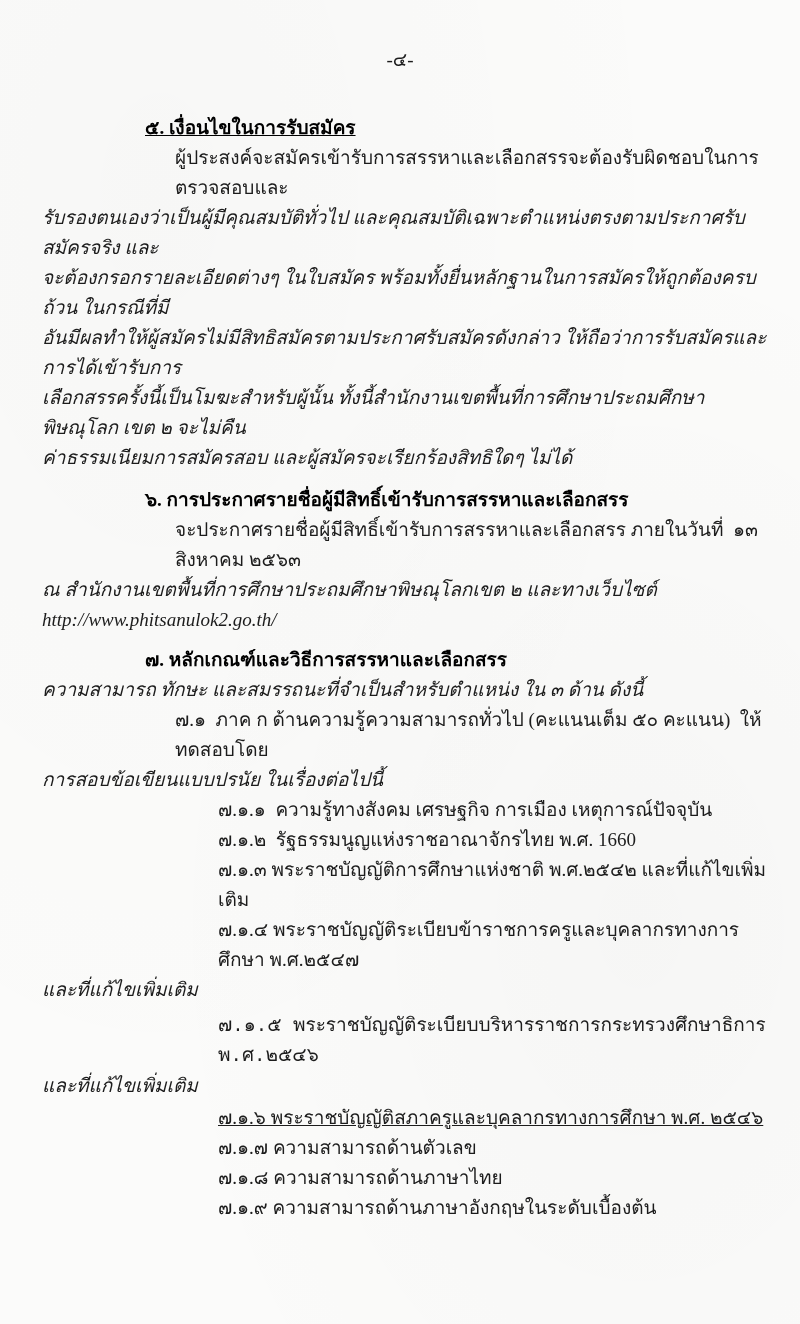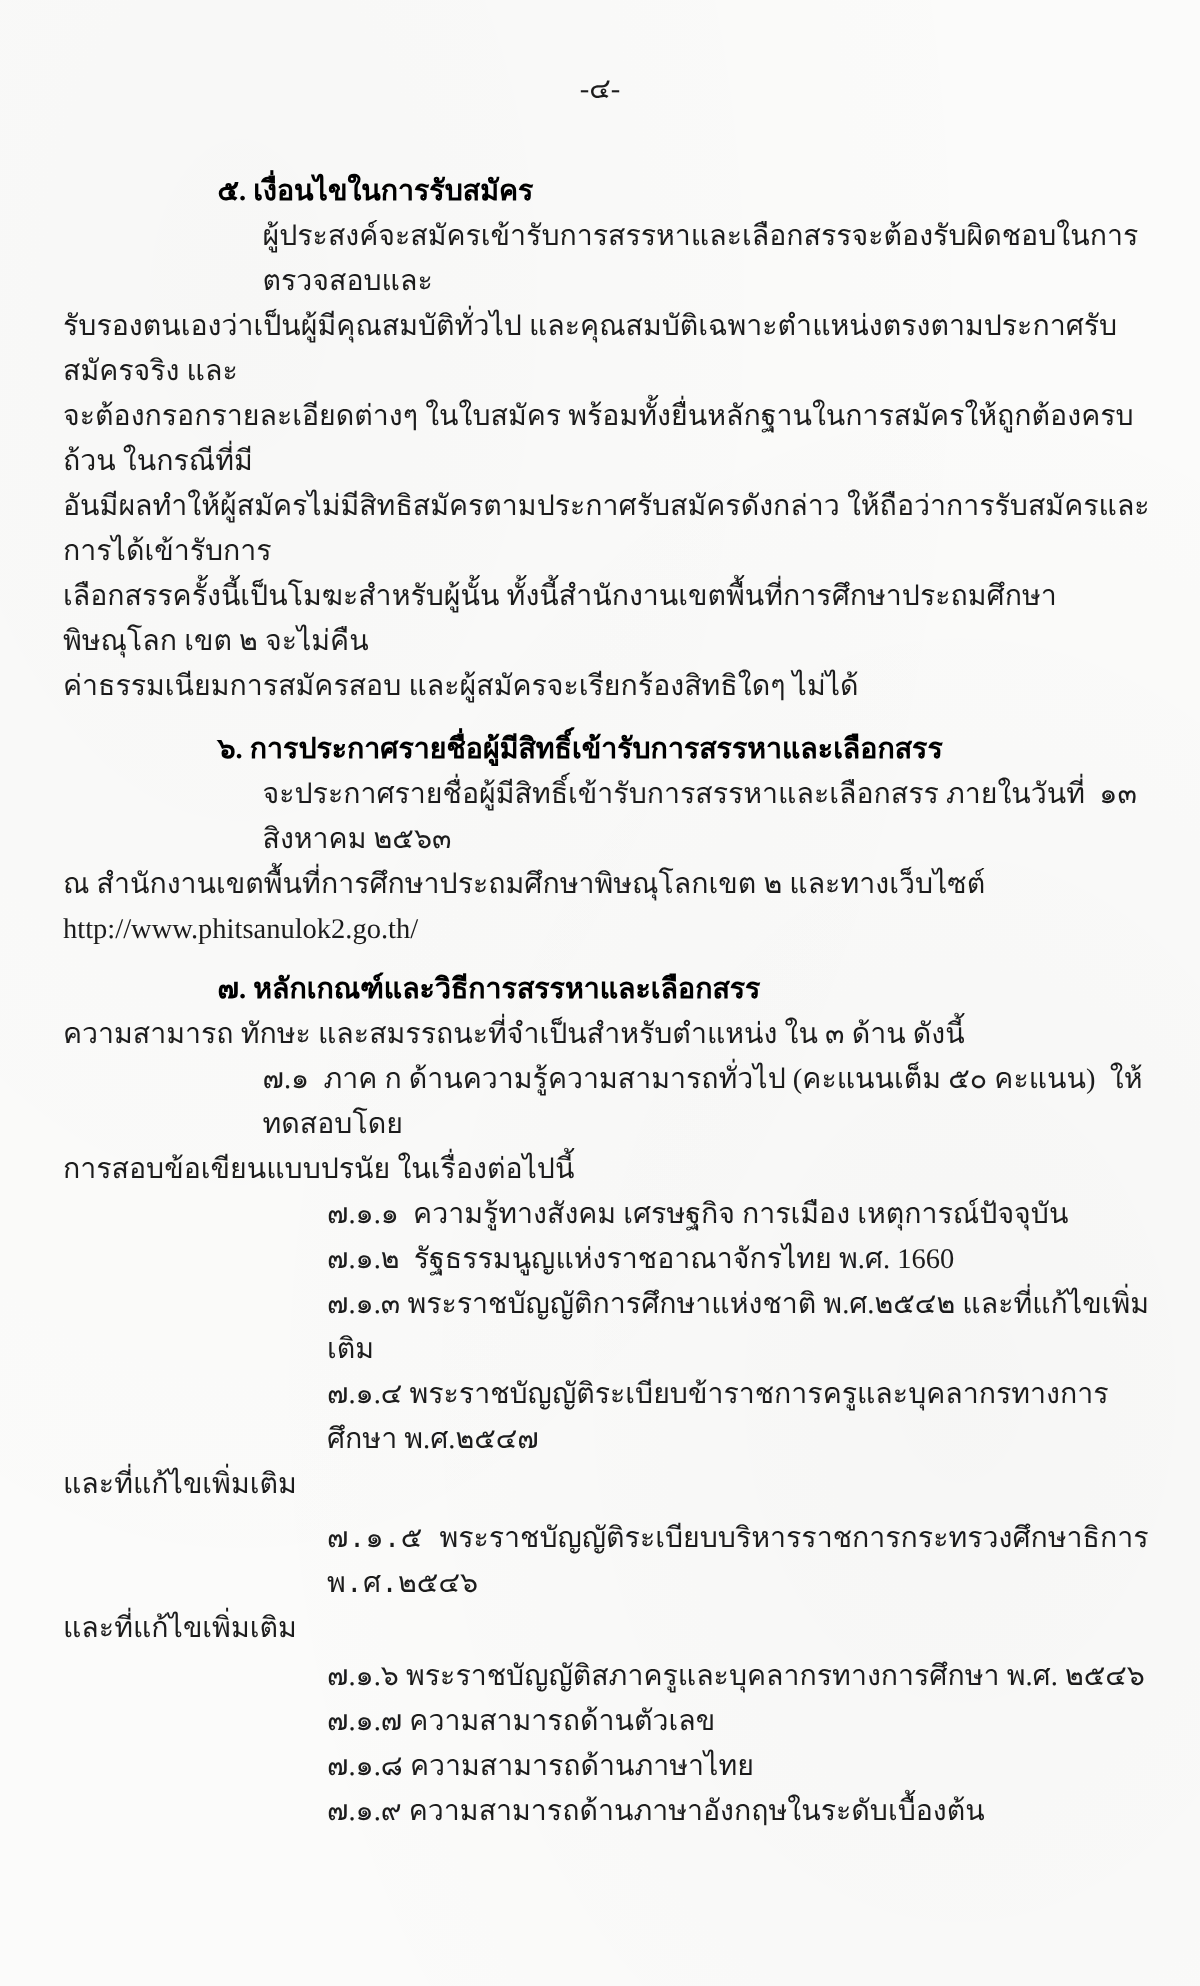--- a/index.html
+++ b/index.html
@@ -15,28 +15,28 @@
       #fbfbfa;
     color:#1c1c1c;
     font-family:"Liberation Serif","DejaVu Serif",serif;
     font-size:19px;
     line-height:30px;
     padding:45px 30px 17px 42px;
   }
   .doc p{margin:0;white-space:pre-wrap;}
   .page-number{text-align:center;padding-right:12px;}
   .heading{font-weight:bold;color:#000;}
-  .h5{margin-top:38px !important;padding-left:103px;}
+  .h5{margin-top:38px !important;padding-left:103px;text-decoration:underline;}
   .h6{margin-top:12px !important;padding-left:103px;}
   .h7{margin-top:10px !important;padding-left:103px;}
   .indent{padding-left:133px;}   
-  .flush{padding-left:0;}        
+  .flush{padding-left:0;font-style:italic;}        
   .sub{padding-left:176px;}      
   .mt6{margin-top:6px !important;font-family:Liberation Mono, monospace;}
-  .mt2{margin-top:2px !important;}
+  .mt2{margin-top:2px !important;text-decoration:underline;}
 </style>
 </head>
 <body>
 
 <div class="doc">
 
   <p class="page-number">-๔-</p>
 
   <section>
     <p class="heading h5">๕. เงื่อนไขในการรับสมัคร</p>

